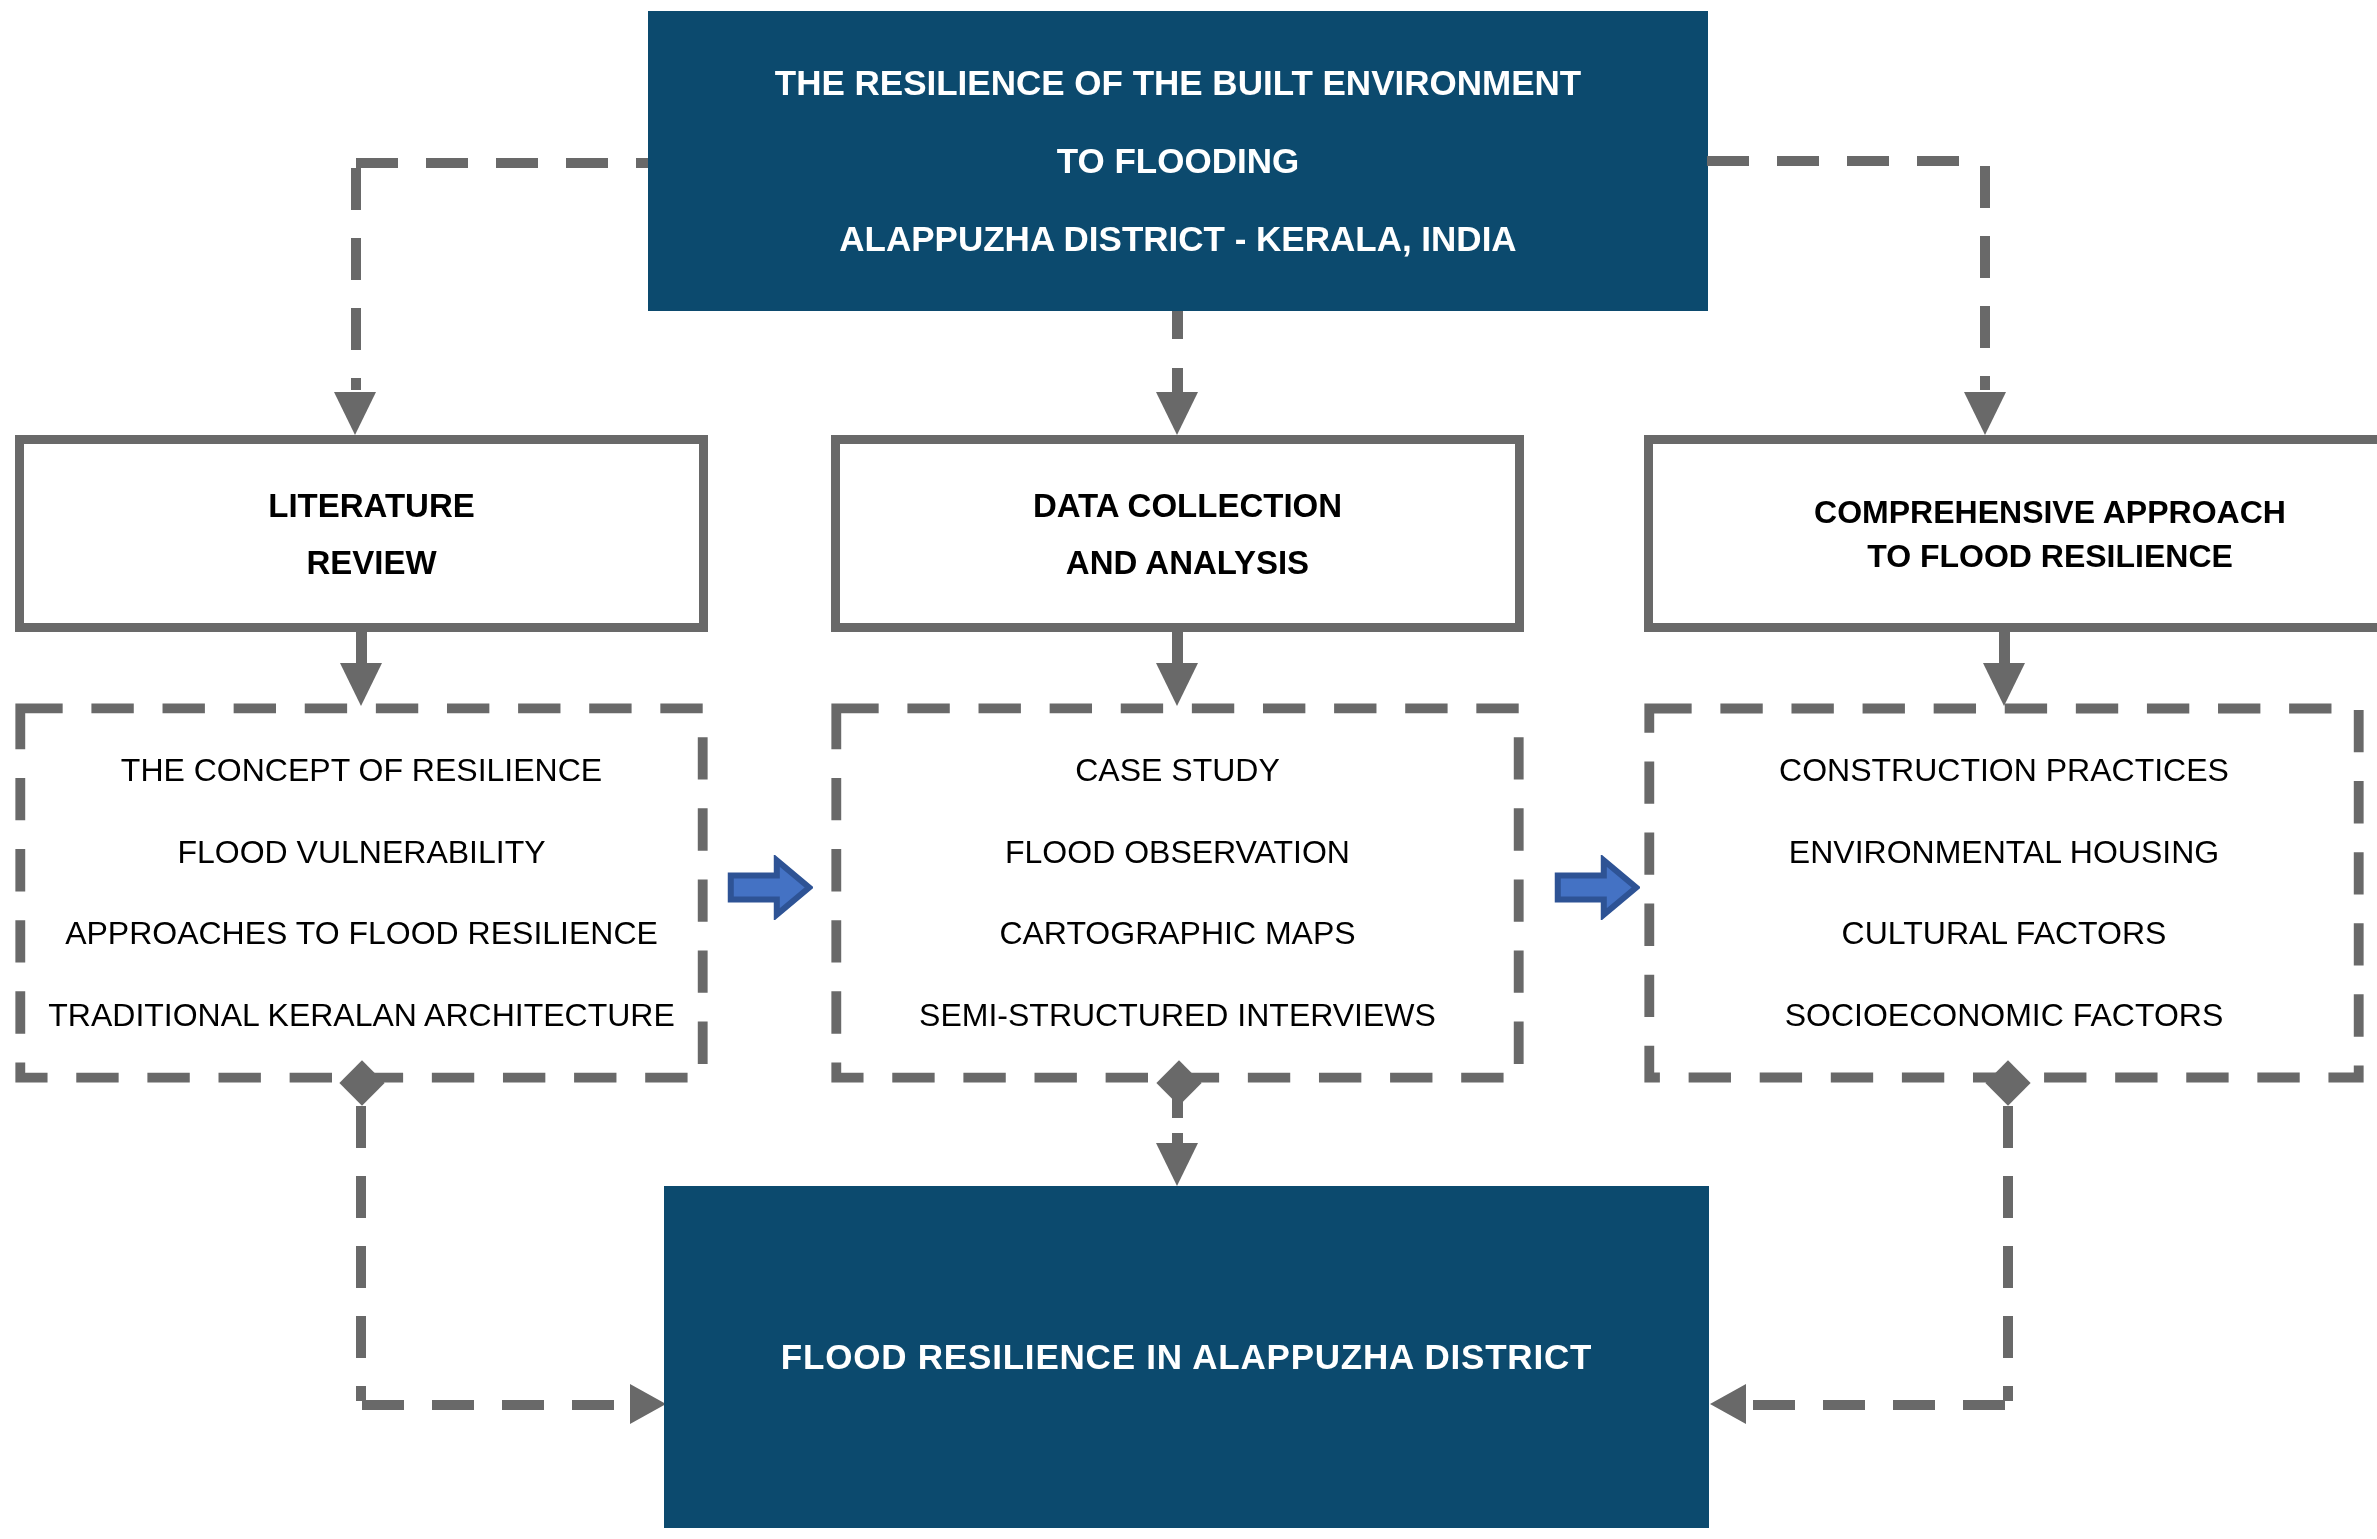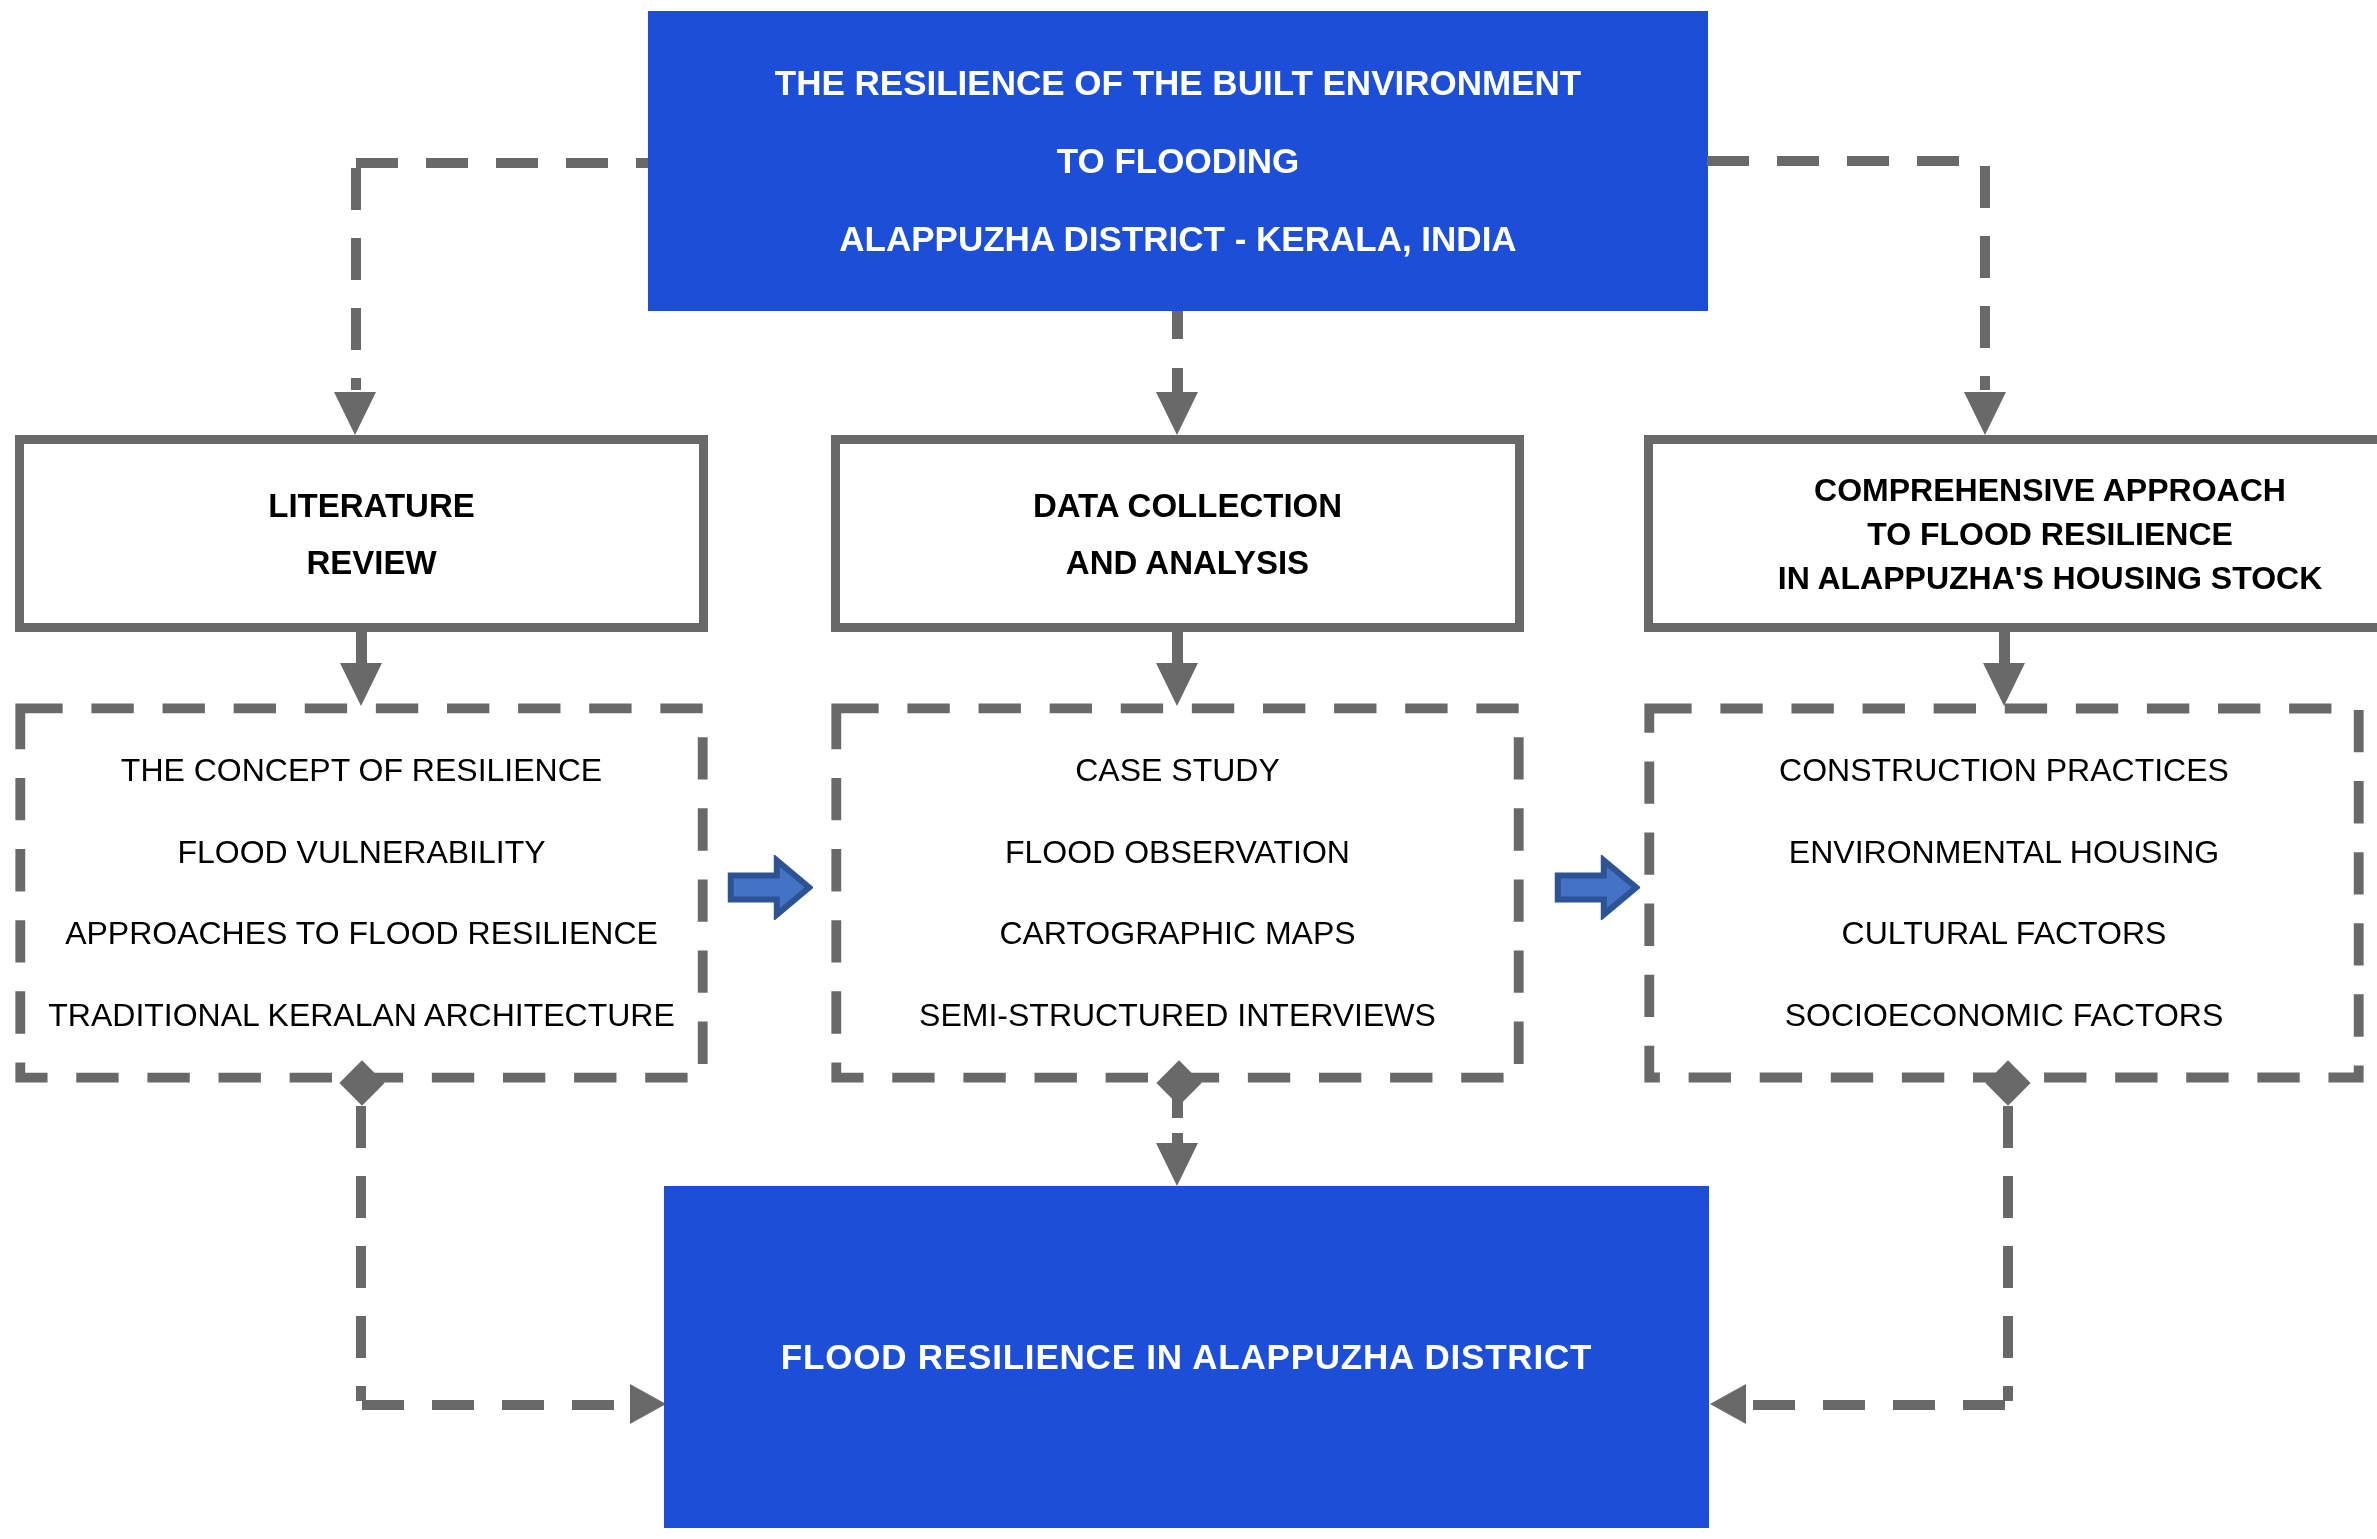--- a/index.html
+++ b/index.html
@@ -6,21 +6,21 @@
   #canvas{
     position:relative;
     width:2377px;height:1539px;
     background:#ffffff;
     font-family:"Liberation Sans","DejaVu Sans",sans-serif;
     overflow:hidden;
   }
   
   .fillbox{
     position:absolute;
-    background:#1d4ed8;
+    background:#0c4a6e;
     color:#ffffff;
     display:flex;flex-direction:column;
     align-items:center;justify-content:center;
     text-align:center;
     font-weight:bold;
   }
   #title-box{left:648px;top:11.3px;width:1060px;height:300px;font-size:35px;gap:38px;}
   #result-box{left:664px;top:1186px;width:1045px;height:342px;font-size:35px;letter-spacing:0.8px;}
   
   .headerbox{
@@ -95,21 +95,20 @@
     <div class="hline gapped">LITERATURE</div>
     <div class="hline">REVIEW</div>
   </div>
   <div class="headerbox" id="header-2">
     <div class="hline gapped">DATA COLLECTION</div>
     <div class="hline">AND ANALYSIS</div>
   </div>
   <div class="headerbox" id="header-3">
     <div class="hline">COMPREHENSIVE APPROACH</div>
     <div class="hline">TO FLOOD RESILIENCE</div>
-    <div class="hline">IN ALAPPUZHA'S HOUSING STOCK</div>
   </div>
 
   <div class="solid-v" style="left:356px;top:632px;height:36px;"></div>
   <div class="arr-down" style="left:340px;top:663px;"></div>
 
   <div class="solid-v" style="left:1172px;top:632px;height:36px;"></div>
   <div class="arr-down" style="left:1156px;top:663px;"></div>
 
   <div class="solid-v" style="left:1999px;top:632px;height:36px;"></div>
   <div class="arr-down" style="left:1983px;top:663px;"></div>

